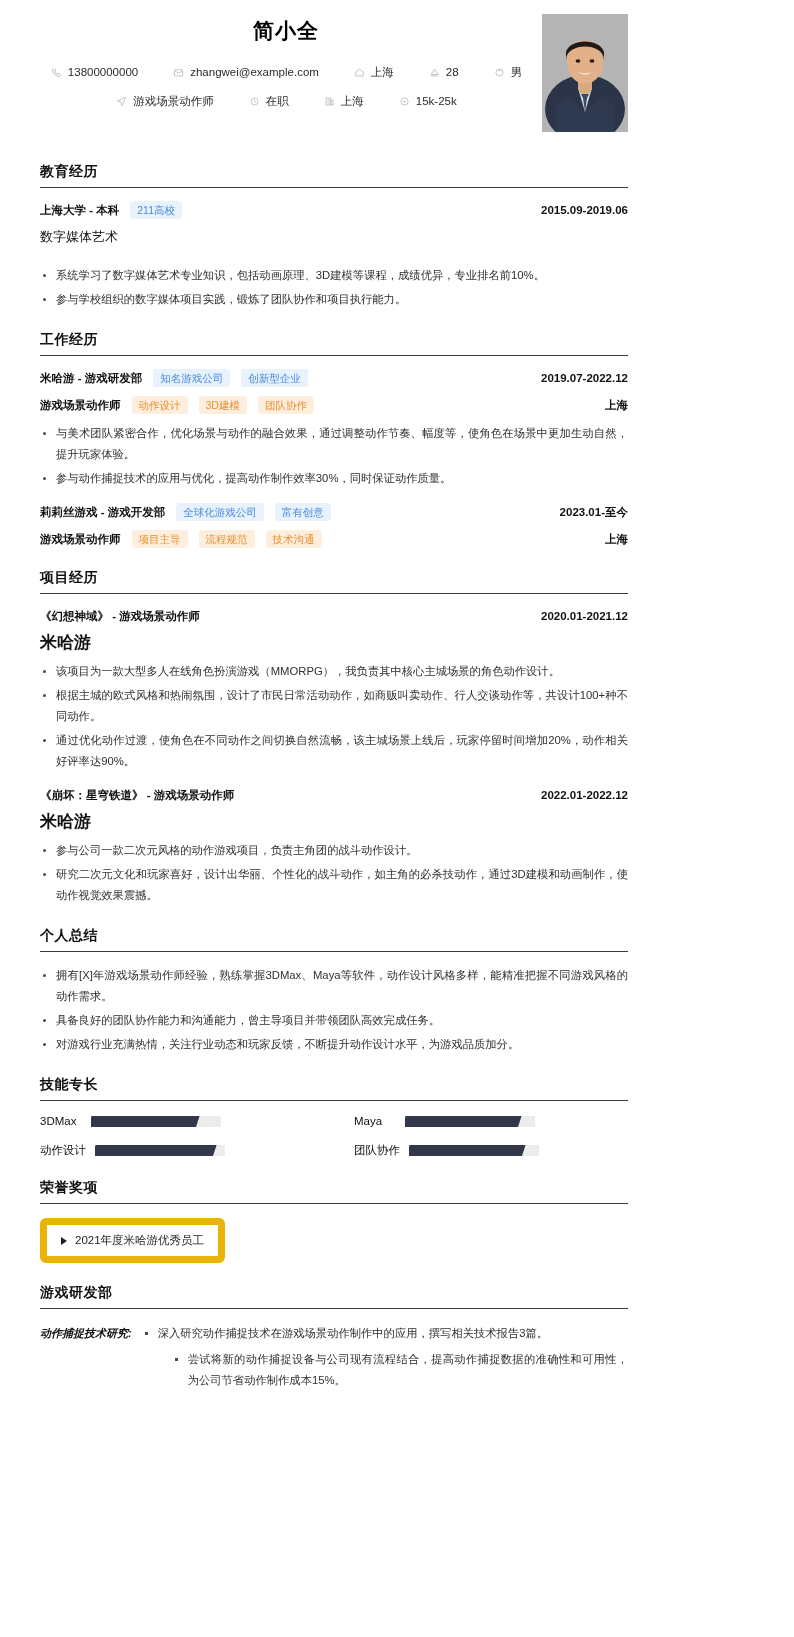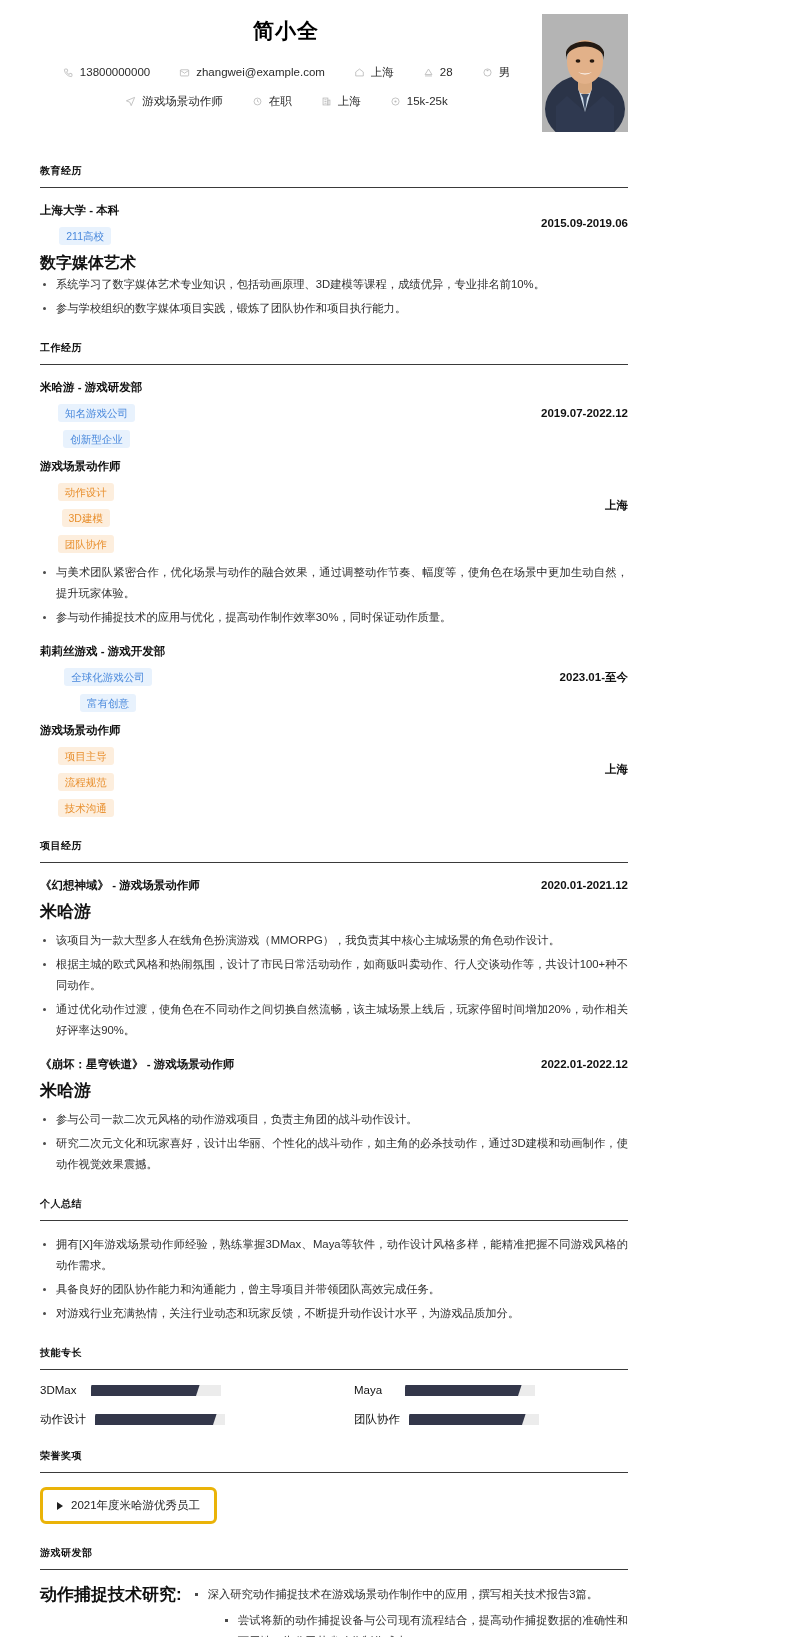--- a/index.html
+++ b/index.html
@@ -36,21 +36,21 @@
     letter-spacing: 1px;
     color: #000;
     line-height: 30px;
     margin-bottom: 16px;
   }
   .meta-row {
     display: flex;
     justify-content: center;
     align-items: center;
     flex-wrap: wrap;
-    gap: 10px;
+    gap: 16px;
     font-size: 11.5px;
     color: #333;
     line-height: 20px;
     margin-bottom: 9px;
   }
   .meta-item {
     display: inline-flex;
     align-items: center;
     white-space: nowrap;
     margin: 0 9px;
@@ -76,21 +76,21 @@
     border: 0;
     overflow: hidden;
     position: relative;
     background: #b0b0b0;
   }
   .photo svg { display: block; width: 100%; height: 100%; }
 
   
   .section { padding: 0 40px; margin-top: 20px; }
   .section-title {
-    font-size: 10px;
+    font-size: 14px;
     font-weight: bold;
     color: #111;
     padding-bottom: 7px;
     border-bottom: 1.5px solid #3a3a3a;
     line-height: 18px;
     letter-spacing: .5px;
   }
   .section-body { padding-top: 13px; }
 
   .entry { margin-bottom: 14px; }
@@ -101,43 +101,42 @@
     align-items: center;
     justify-content: space-between;
     gap: 8px;
     line-height: 18px;
     margin-bottom: 9px;
   }
   .entry-left {
     display: flex;
     align-items: center;
     flex-wrap: wrap;
-    gap: 8px;
+    gap: 0;
     min-width: 0;
-    flex-direction: column;
   }
   .entry-title {
     font-size: 11.5px;
     font-weight: bold;
     color: #111;
     white-space: nowrap;
   }
   .entry-right {
     font-size: 11.5px;
     font-weight: bold;
     color: #111;
     white-space: nowrap;
     flex: none;
   }
   .entry-sub {
-    font-size: 16px;
-    font-weight: bold;
+    font-size: 13px;
+    font-weight: normal;
     color: #111;
     line-height: 18px;
-    margin-bottom: 2px;
+    margin-bottom: 19px;
   }
   .entry-plain {
     font-size: 17px;
     font-weight: bold;
     color: #111;
     line-height: 18px;
     margin-bottom: 9px;
   }
 
   .tag {
@@ -210,21 +209,21 @@
     transform-origin: left bottom;
     margin-left: -3px;
   }
 
   
   .honor-list { padding-top: 14px; }
   .honor-card {
     display: inline-flex;
     align-items: center;
     gap: 8px;
-    border: 3px solid #eab308;
+    border: 7px solid #eab308;
     border-radius: 6px;
     padding: 8px 14px;
     font-size: 11.5px;
     color: #222;
     background: #fff;
   }
   .honor-caret {
     width: 0; height: 0;
     border-left: 6px solid #1f1f1f;
     border-top: 4px solid transparent;
@@ -233,26 +232,27 @@
   }
 
   
   .other-row {
     display: flex;
     align-items: flex-start;
     padding-top: 14px;
     gap: 10px;
   }
   .other-label {
-    font-size: 17px;
+    font-size: 11px;
     font-weight: bold;
     color: #111;
     white-space: nowrap;
     line-height: 21px;
     flex: none;
+    font-style: italic;
   }
   .other-body { flex: 1; min-width: 0; }
   ul.sq-bullets { list-style: none; margin: 0; padding: 0; }
   ul.sq-bullets li {
     position: relative;
     padding-left: 16px;
     font-size: 11.3px;
     line-height: 21px;
     color: #2f2f2f;
     margin-bottom: 5px;

